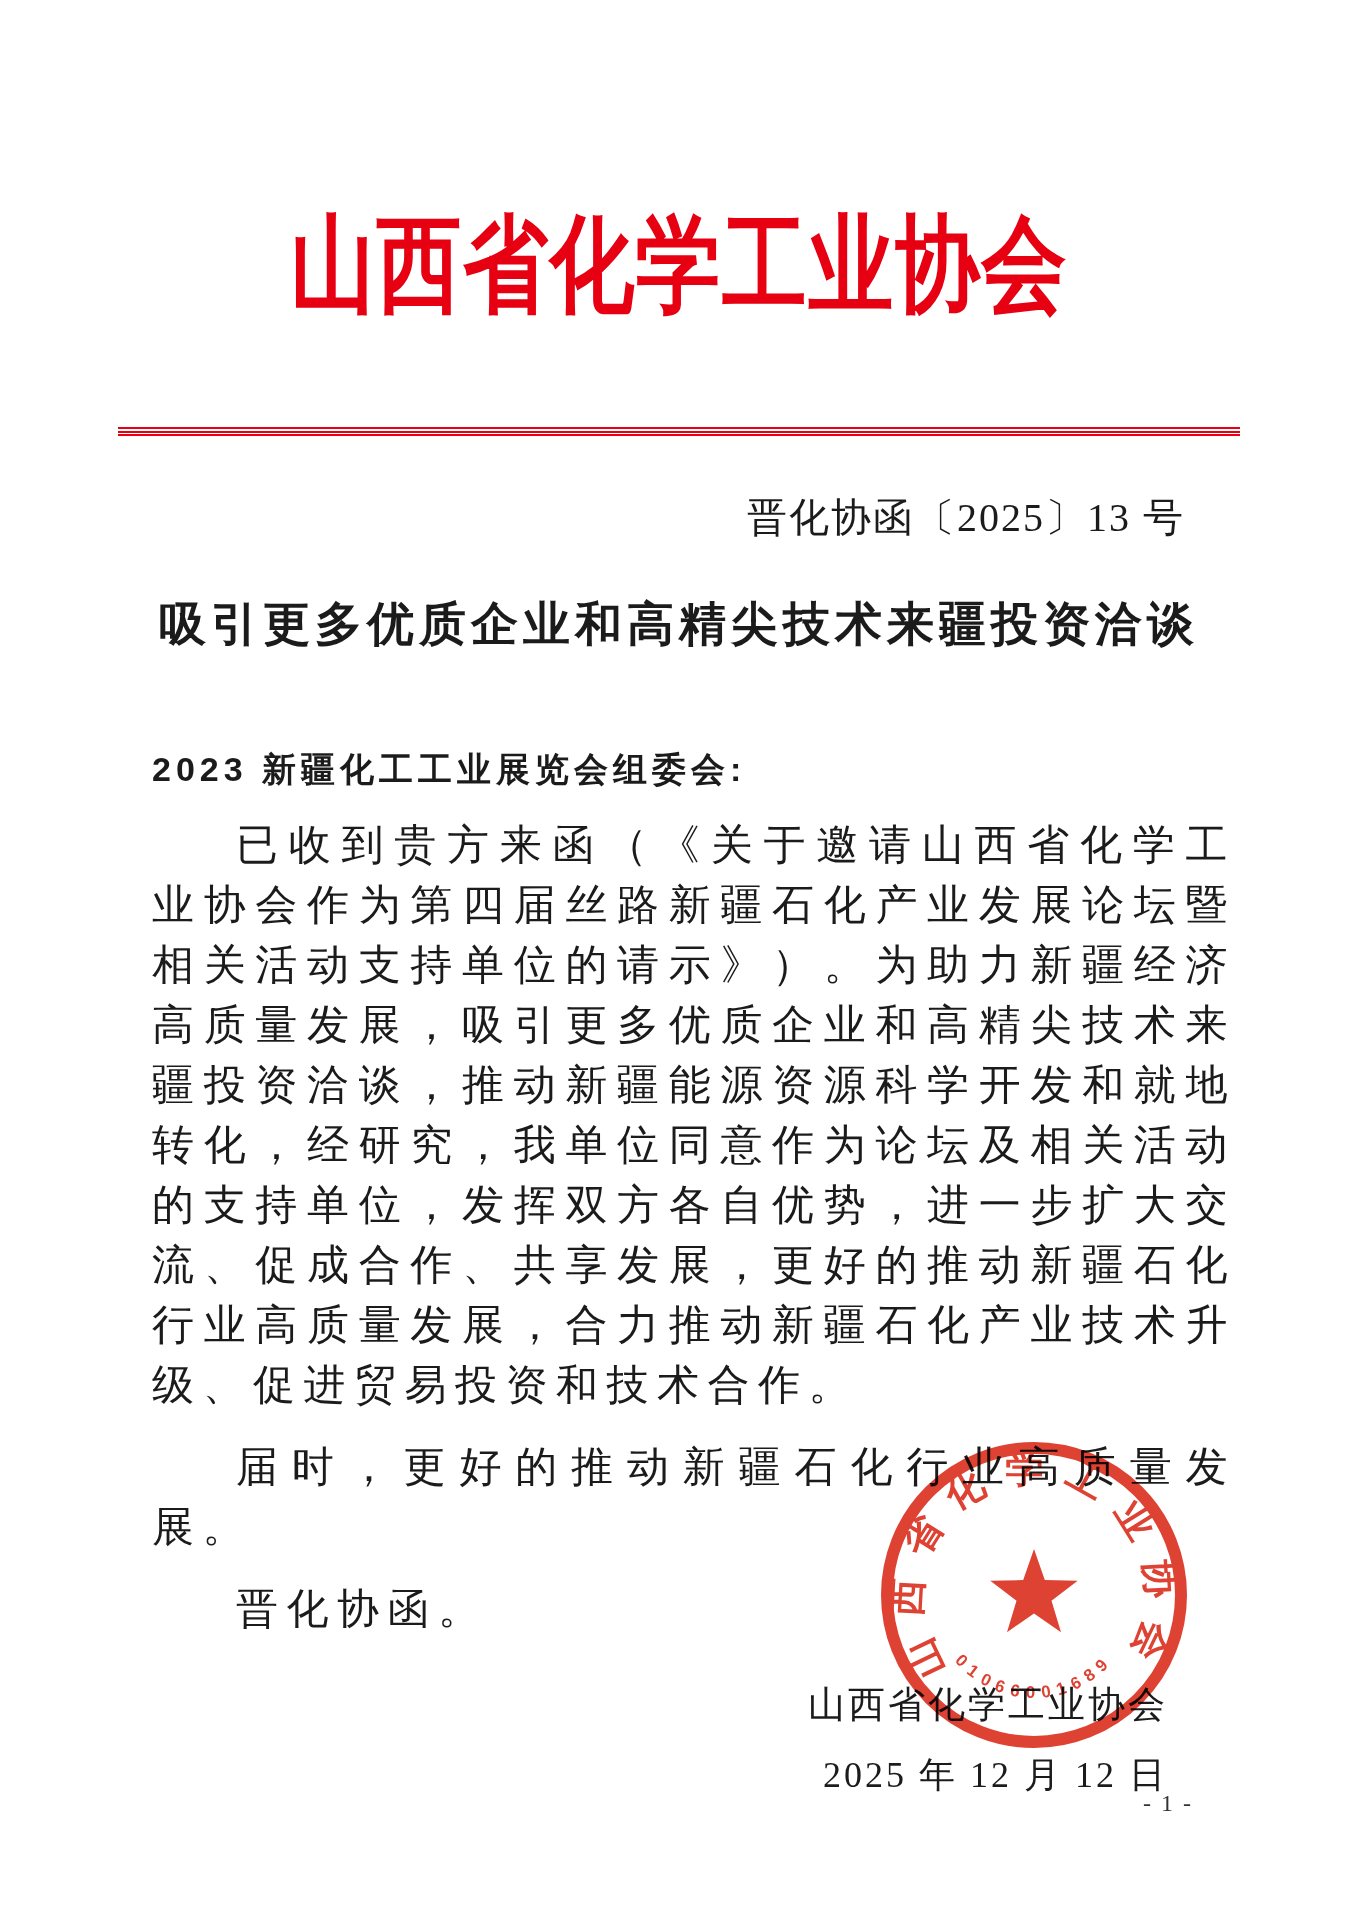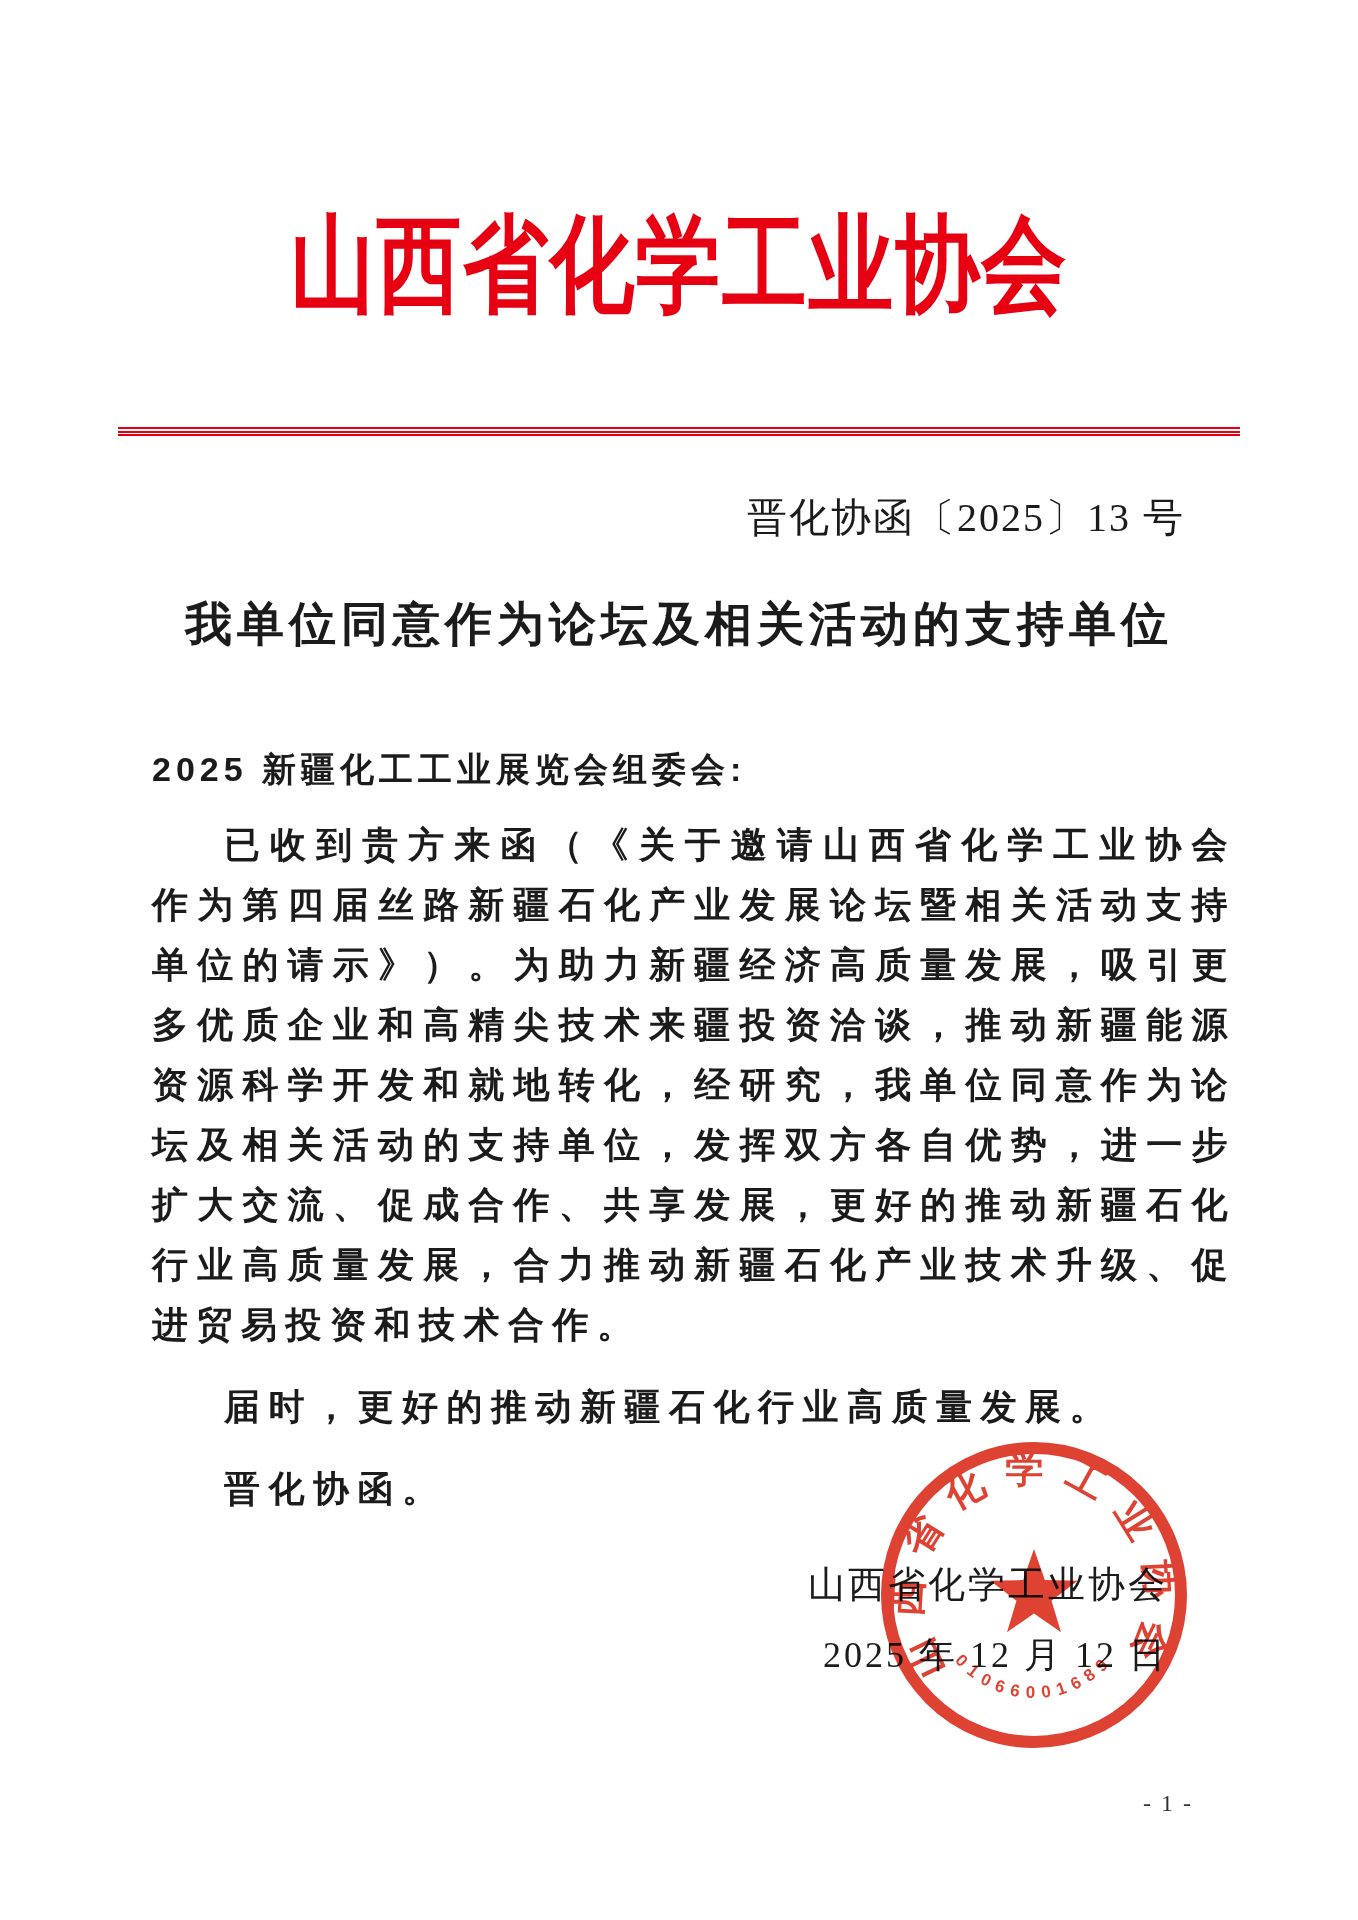--- a/index.html
+++ b/index.html
@@ -62,26 +62,25 @@
   .addressee{
     margin:82px 122px 0 152px;
     font-family:"Liberation Sans","DejaVu Sans",sans-serif;
     font-weight:700;
     font-size:34px;
     line-height:44px;
     letter-spacing:5px;
   }
   .para{
     margin:24px 122px 0 152px;
-    font-size:36px;
+    font-size:42px;
     line-height:60px;
     letter-spacing:8.5px;
     text-align:justify;
     text-indent:2em;
-    font-weight:bold;
   }
   .para + .para{ margin-top:22px; }
   
   .sign-block{
     margin-top:42px;
     padding-right:190px;
     text-align:right;
     font-size:37px;
     letter-spacing:3px;
   }
@@ -125,24 +124,24 @@
 
 <header class="letterhead">
   <div class="org">山西省化学工业协会</div>
 </header>
 
 <div class="rule"></div>
 
 <div class="doc-number">晋化协函〔2025〕13 号</div>
 
 <h2 class="doc-title">
-  <span>我单位同意作为论坛及相关活动的支持单位</span><br>
+  <span>吸引更多优质企业和高精尖技术来疆投资洽谈</span><br>
 </h2>
 
-<div class="addressee">2025 新疆化工工业展览会组委会:</div>
+<div class="addressee">2023 新疆化工工业展览会组委会:</div>
 
 <p class="para">已收到贵方来函（《关于邀请山西省化学工业协会作为第四届丝路新疆石化产业发展论坛暨相关活动支持单位的请示》）。为助力新疆经济高质量发展，吸引更多优质企业和高精尖技术来疆投资洽谈，推动新疆能源资源科学开发和就地转化，经研究，我单位同意作为论坛及相关活动的支持单位，发挥双方各自优势，进一步扩大交流、促成合作、共享发展，更好的推动新疆石化行业高质量发展，合力推动新疆石化产业技术升级、促进贸易投资和技术合作。</p>
 
 <p class="para">届时，更好的推动新疆石化行业高质量发展。</p>
 
 <p class="para">晋化协函。</p>
 
 <div class="sign-block">
   <div class="org-line">山西省化学工业协会</div>
   <div class="date-line">2025 年 12 月 12 日</div>

